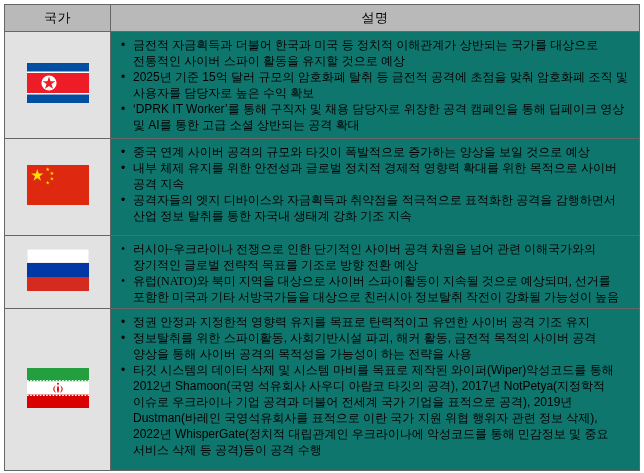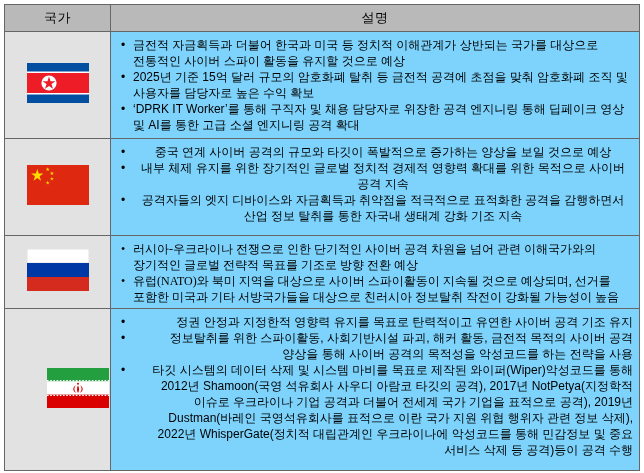--- a/index.html
+++ b/index.html
@@ -32,43 +32,43 @@
   }
   .col-country { width: 106px; }
   .flag-cell {
     background: #e2e2e2;
     text-align: center;
     vertical-align: middle;
   }
   .flag { display: inline-block; line-height: 0; }
   .flag svg { display: block; }
   .desc-cell {
-    background: #7dd3fc;
+    background: #0f766e;
     vertical-align: top;
     padding: 5px 6px 3px 5px;
   }
   ul.bullets { margin: 0; padding: 0; list-style: none; }
   ul.bullets li {
     position: relative;
     padding-left: 17px;
     font-size: 12px;
     line-height: 16px;
     word-break: keep-all;
   }
   ul.bullets li::before {
     content: "\2022";
     position: absolute;
     left: 5px;
     top: 0;
     font-size: 12px;
   }
   .r1 td { height: 107px; }
-  .r2 td { height: 97px; text-align: center; }
+  .r2 td { height: 97px; }
   .r3 td { height: 71px; font-family: Liberation Serif, serif; }
-  .r4 td { height: 162px; text-align: right; }
+  .r4 td { height: 162px; }
 </style>
 </head>
 <body>
 
 <div class="page">
   <table class="tbl">
     <colgroup>
       <col class="col-country">
       <col>
     </colgroup>
@@ -91,21 +91,21 @@
               <rect x="0" y="10" width="62" height="20" fill="#ED1C27"></rect>
               <circle cx="22" cy="20" r="7.6" fill="#ffffff"></circle>
               <use href="#star-nk" transform="translate(22,20.3) scale(6.8)" fill="#ED1C27"></use>
             </svg>
           </span>
         </td>
         <td class="desc-cell">
           <ul class="bullets">
             <li>금전적 자금획득과 더불어 한국과 미국 등 정치적 이해관계가 상반되는 국가를 대상으로 전통적인 사이버 스파이 활동을 유지할 것으로 예상</li>
             <li>2025년 기준 15억 달러 규모의 암호화폐 탈취 등 금전적 공격에 초점을 맞춰 암호화폐 조직 및 사용자를 담당자로 높은 수익 확보</li>
-            <li>‘DPRK IT Worker’를 통해 구직자 및 채용 담당자로 위장한 공격 엔지니링 통해 딥페이크 영상 및 AI를 통한 고급 소셜 엔지니링 공격 확대</li>
+            <li>‘DPRK IT Worker’를 통해 구직자 및 채용 담당자로 위장한 공격 캠페인을 통해 딥페이크 영상 및 AI를 통한 고급 소셜 상반되는 공격 확대</li>
           </ul>
         </td>
       </tr>
       <tr class="r2">
         <td class="flag-cell">
           <span class="flag">
             <svg width="62" height="40" viewBox="0 0 62 40">
               <defs>
                 <polygon id="star-cn" points="0,-1 0.225,-0.309 0.951,-0.309 0.363,0.118 0.588,0.809 0,0.382 -0.588,0.809 -0.363,0.118 -0.951,-0.309 -0.225,-0.309"></polygon>
               </defs>
@@ -114,21 +114,21 @@
               <use href="#star-cn" transform="translate(20.7,4.4) scale(2.1)" fill="#FFDE00"></use>
               <use href="#star-cn" transform="translate(24.9,8.4) scale(2.1)" fill="#FFDE00"></use>
               <use href="#star-cn" transform="translate(24.9,13.8) scale(2.1)" fill="#FFDE00"></use>
               <use href="#star-cn" transform="translate(20.7,17.8) scale(2.1)" fill="#FFDE00"></use>
             </svg>
           </span>
         </td>
         <td class="desc-cell">
           <ul class="bullets">
             <li>중국 연계 사이버 공격의 규모와 타깃이 폭발적으로 증가하는 양상을 보일 것으로 예상</li>
-            <li>내부 체제 유지를 위한 장기적인 글로벌 정치적 경제적 영향력 확대를 위한 목적으로 사이버 공격 지속</li>
+            <li>내부 체제 유지를 위한 안전성과 글로벌 정치적 경제적 영향력 확대를 위한 목적으로 사이버 공격 지속</li>
             <li>공격자들의 엣지 디바이스와 자금획득과 취약점을 적극적으로 표적화한 공격을 감행하면서 산업 정보 탈취를 통한 자국내 생태계 강화 기조 지속</li>
           </ul>
         </td>
       </tr>
       <tr class="r3">
         <td class="flag-cell">
           <span class="flag">
             <svg width="62" height="42" viewBox="0 0 62 42">
               <rect x="0" y="0" width="62" height="14" fill="#ffffff" stroke="#cccccc" stroke-width="0.6"></rect>
               <rect x="0" y="14" width="62" height="14" fill="#0039A6"></rect>
@@ -157,20 +157,20 @@
                 <path d="M0,-3 C1.4,-1 1.4,2.4 0,4.4 C-1.4,2.4 -1.4,-1 0,-3 Z"></path>
                 <path d="M-1.9,-3.3 C-4.3,-1.2 -4.1,2.5 -1.5,4.3 C-5.5,3.2 -5.9,-1.7 -1.9,-3.3 Z"></path>
                 <path d="M1.9,-3.3 C4.3,-1.2 4.1,2.5 1.5,4.3 C5.5,3.2 5.9,-1.7 1.9,-3.3 Z"></path>
               </g>
             </svg>
           </span>
         </td>
         <td class="desc-cell">
           <ul class="bullets">
             <li>정권 안정과 지정한적 영향력 유지를 목표로 탄력적이고 유연한 사이버 공격 기조 유지</li>
-            <li>정보탈취를 위한 스파이활동, 사회기반시설 파괴, 해커 활동, 금전적 목적의 사이버 공격 양상을 통해 사이버 공격의 목적성을 악성코드를 하는 전략을 사용</li>
+            <li>정보탈취를 위한 스파이활동, 사회기반시설 파괴, 해커 활동, 금전적 목적의 사이버 공격 양상을 통해 사이버 공격의 목적성을 가능성이 하는 전략을 사용</li>
             <li>타깃 시스템의 데이터 삭제 및 시스템 마비를 목표로 제작된 와이퍼(Wiper)악성코드를 통해 2012년 Shamoon(국영 석유회사 사우디 아람코 타깃의 공격), 2017년 NotPetya(지정학적 이슈로 우크라이나 기업 공격과 더불어 전세계 국가 기업을 표적으로 공격), 2019년 Dustman(바레인 국영석유회사를 표적으로 이란 국가 지원 위협 행위자 관련 정보 삭제), 2022년 WhisperGate(정치적 대립관계인 우크라이나에 악성코드를 통해 민감정보 및 중요 서비스 삭제 등 공격)등이 공격 수행</li>
           </ul>
         </td>
       </tr>
     </tbody>
   </table>
 </div>
 
 </body></html>

